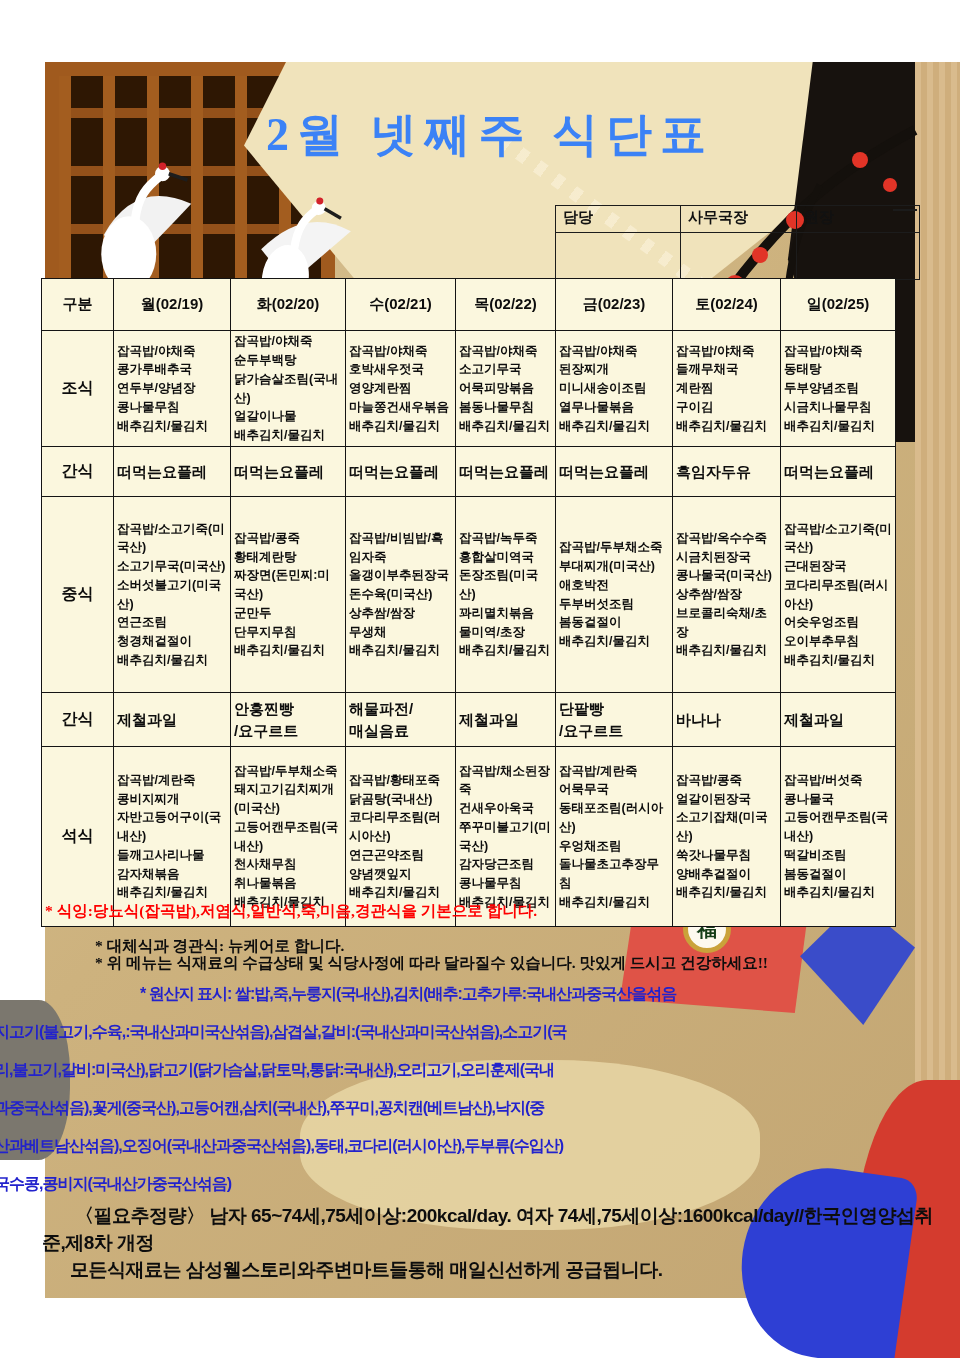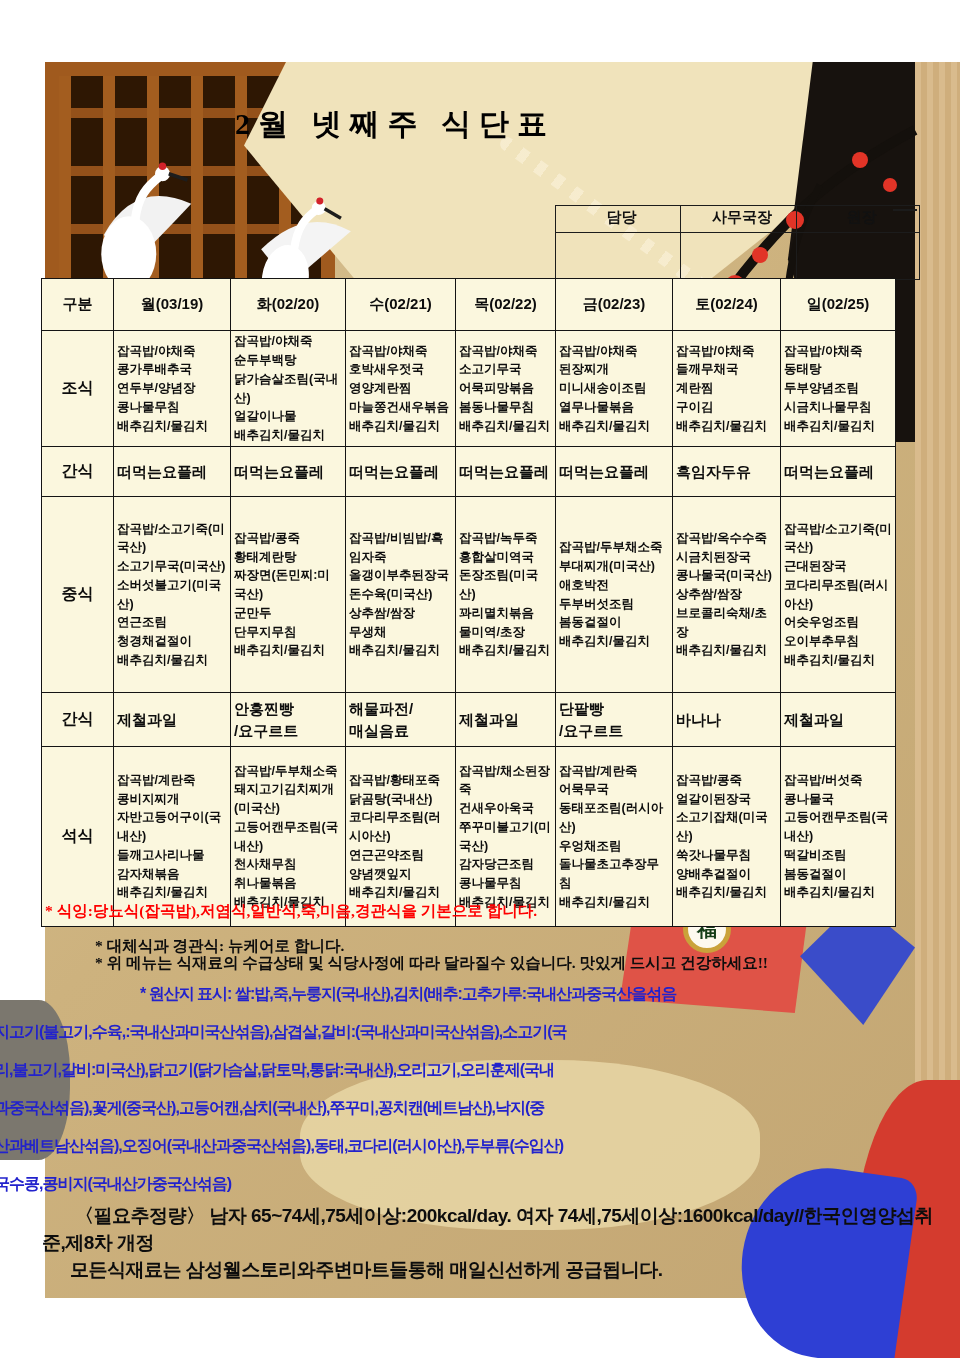--- a/index.html
+++ b/index.html
@@ -37,30 +37,30 @@
   .fan-red{left:852px;top:1080px;width:108px;height:278px;background:#d43b2e;border-radius:70% 0 0 12%;}
   .fan-blue{left:742px;top:1168px;width:165px;height:190px;background:#2e3fd4;border-radius:55% 12% 0 55%;transform:rotate(8deg);}
   .tick-line{left:893px;top:209px;width:24px;height:2px;background:#1b1b1b;}
   .crane{position:absolute;z-index:1;}
   .crane1{left:60px;top:140px;width:150px;height:190px;}
   .crane2{left:225px;top:160px;width:140px;height:200px;transform:rotate(8deg);}
   .blossoms{position:absolute;z-index:1;left:640px;top:90px;width:280px;height:330px;}
 
   
   .title{position:absolute;z-index:2;left:235px;top:104px;width:510px;margin:0;
-     font-family:"Liberation Serif","DejaVu Serif",serif;
-     font-size:30px;font-weight:bold;letter-spacing:8px;color:#000000;}
+     text-align:center;font-family:"Liberation Serif","DejaVu Serif",serif;
+     font-size:46px;font-weight:bold;letter-spacing:8px;color:#3b82f6;}
 
   
   table{border-collapse:collapse;}
   .sig{position:absolute;z-index:2;left:555px;top:205px;table-layout:fixed;}
   .sig td{border:1px solid #1c1c1c;font-size:15px;font-weight:bold;color:#111;
      padding:2px 0 2px 7px;vertical-align:top;background:transparent;}
   .sig .c0{width:117px;}.sig .c1{width:108px;margin-top:28px;}.sig .c2{width:115px;}
-  .sig tr.lbl td{height:22px;text-align:center;}
+  .sig tr.lbl td{height:22px;}
   .sig tr.space td{height:42px;}
 
   
   .menu{position:absolute;z-index:2;left:41px;top:278px;table-layout:fixed;background:#fbf7de;}
   .menu th,.menu td{border:1px solid #141414;color:#0d0d0d;vertical-align:middle;
      padding:1px 3px;box-sizing:border-box;overflow:hidden;}
   .menu thead th{font-size:15px;font-weight:bold;height:14px;text-align:center;padding:16px;}
   .menu .rowlbl{font-size:16px;font-weight:bold;text-align:center;}
   .menu td.menu-cell{font-size:12.5px;font-weight:bold;line-height:1.5;
      white-space:pre-line;word-break:break-all;text-align:left;}
@@ -168,21 +168,21 @@
         <col style="width:115px">
         <col style="width:110px">
       <col style="width:100px">
         <col style="width:117px">
         <col style="width:108px">
         <col style="width:115px">
     </colgroup>
     <thead>
       <tr>
         <th>구분</th>
-        <th>월(03/19)</th>
+        <th>월(02/19)</th>
         <th>화(02/20)</th>
         <th>수(02/21)</th>
         <th>목(02/22)</th>
         <th>금(02/23)</th>
         <th>토(02/24)</th>
         <th>일(02/25)</th>
       </tr>
     </thead>
     <tbody>
       <tr class="r-breakfast">

